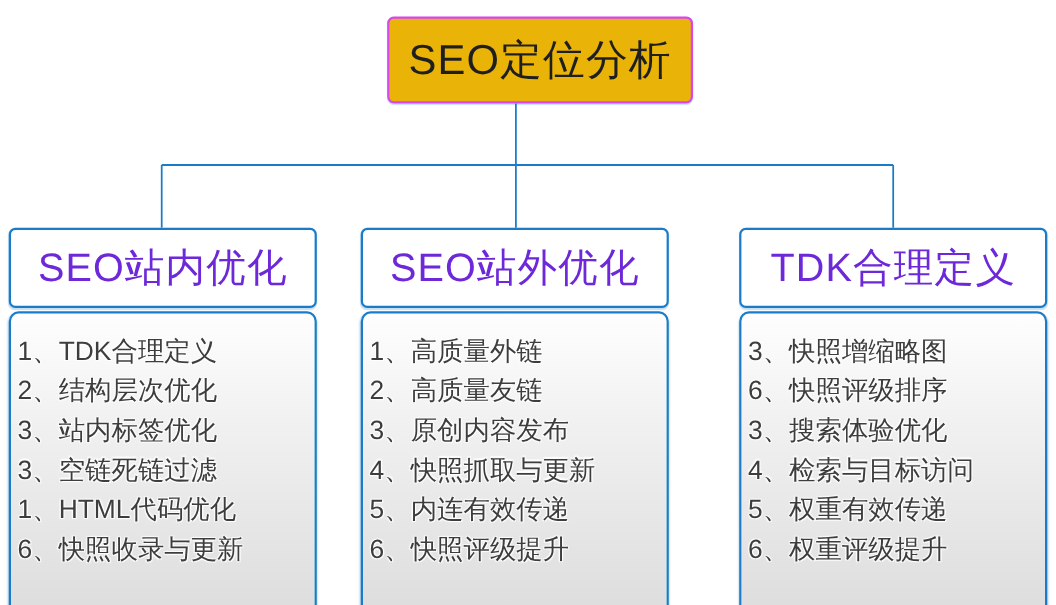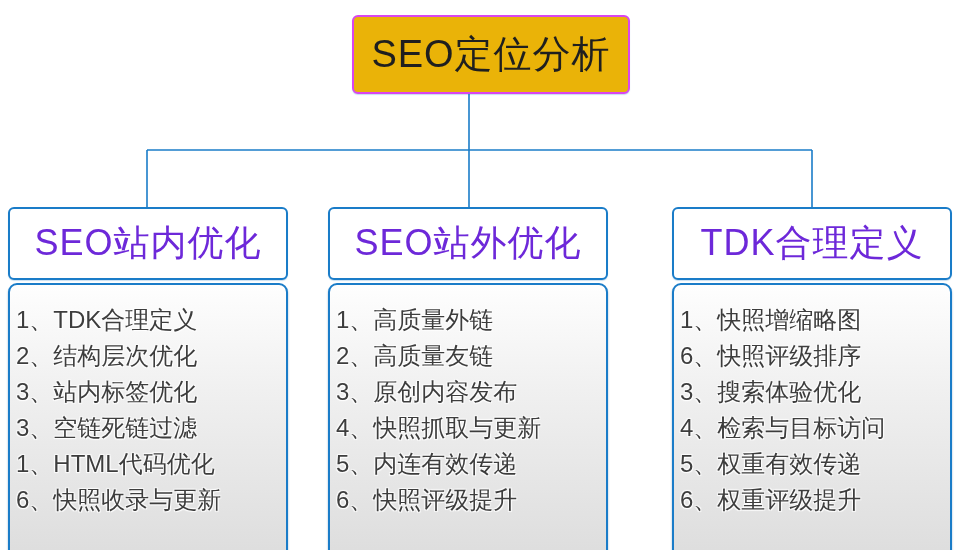--- a/index.html
+++ b/index.html
@@ -115,21 +115,21 @@
       <div class="list-item">5、内连有效传递</div>
       <div class="list-item">6、快照评级提升</div>
     </div>
   </div>
 
   <div class="column col-right">
     <div class="col-header">
       <span>TDK合理定义</span>
     </div>
     <div class="col-list">
-      <div class="list-item">1、快照增缩略图</div>
+      <div class="list-item">3、快照增缩略图</div>
       <div class="list-item">6、快照评级排序</div>
       <div class="list-item">3、搜索体验优化</div>
       <div class="list-item">4、检索与目标访问</div>
       <div class="list-item">5、权重有效传递</div>
       <div class="list-item">6、权重评级提升</div>
     </div>
   </div>
 
 </div>
 

